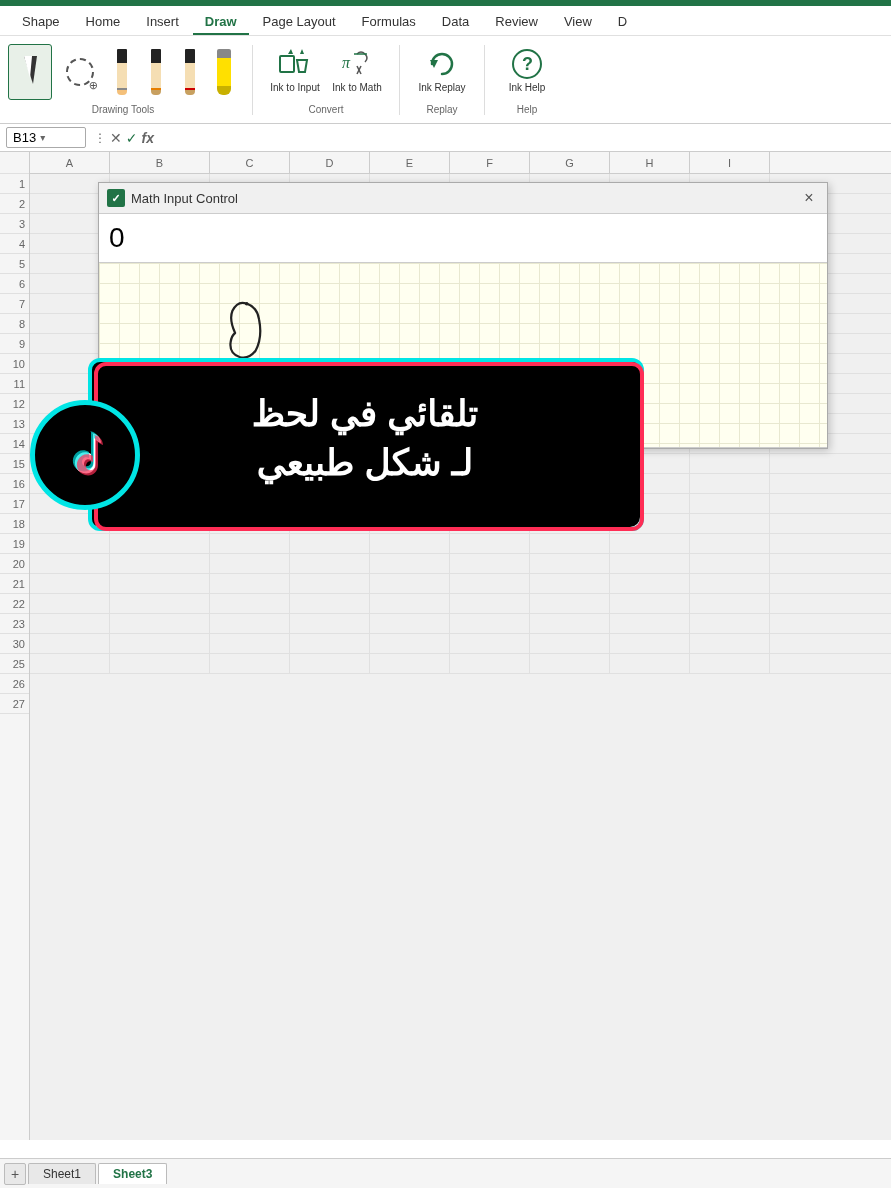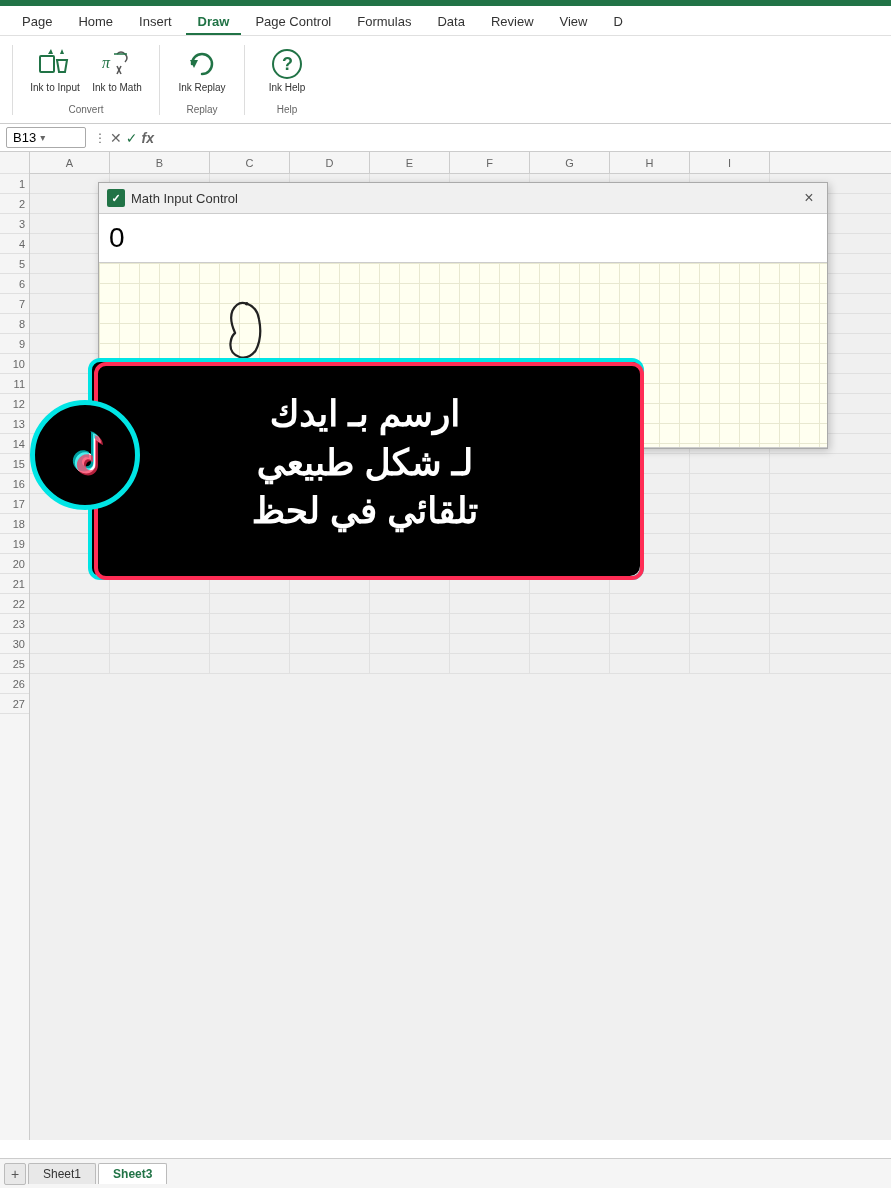--- a/index.html
+++ b/index.html
@@ -457,34 +457,60 @@
       font-weight: bold;
     }
 
   </style>
 </head>
 <body>
 
 <div class="top-bar"></div>
 
 <div class="ribbon-tabs">
-  <div class="ribbon-tab">Page</div>
+  <div class="ribbon-tab">Shape</div>
   <div class="ribbon-tab">Home</div>
   <div class="ribbon-tab">Insert</div>
   <div class="ribbon-tab active">Draw</div>
-  <div class="ribbon-tab">Page Control</div>
+  <div class="ribbon-tab">Page Layout</div>
   <div class="ribbon-tab">Formulas</div>
   <div class="ribbon-tab">Data</div>
   <div class="ribbon-tab">Review</div>
   <div class="ribbon-tab">View</div>
   <div class="ribbon-tab">D</div>
 </div>
 
 <div class="ribbon-toolbar">
 
+  <div class="ribbon-group">
+    <div class="ribbon-group-items">
+
+      <div class="tool-btn active">
+        <div class="cursor-icon"></div>
+      </div>
+
+      <div class="tool-btn">
+        <div class="lasso-icon"></div>
+      </div>
+
+      <div class="tool-btn" style="flex-direction:row; width:28px;">
+        <div class="pencil-black"></div>
+      </div>
+      <div class="tool-btn" style="flex-direction:row; width:28px;">
+        <div class="pencil-orange"></div>
+      </div>
+      <div class="tool-btn" style="flex-direction:row; width:28px;">
+        <div class="pencil-red"></div>
+      </div>
+      <div class="tool-btn" style="flex-direction:row; width:28px;">
+        <div class="marker-yellow"></div>
+      </div>
+    </div>
+    <div class="ribbon-group-label">Drawing Tools</div>
+  </div>
 
   <div class="ribbon-separator"></div>
 
   <div class="ribbon-group">
     <div class="ribbon-group-items">
 
       <div class="combo-tool">
         <svg viewBox="0 0 36 36">
           <rect x="3" y="10" width="14" height="16" rx="1" fill="none" stroke="#217346" stroke-width="2"></rect>
           <path d="M20 14 L30 14 L28 26 L22 26 Z" fill="none" stroke="#217346" stroke-width="2"></path>
@@ -926,23 +952,22 @@
       <path d="M40 12 C40 12 44 12 47 15 C50 18 50 22 50 22 L50 22 C50 22 47 21 45 19 L45 42 C45 49 39 54 32 52 C25 50 22 43 25 37 C28 31 35 30 40 33 L40 39 C38 38 35 38 34 40 C32 43 33 46 36 47 C39 48 42 46 42 43 L42 12 Z" fill="#ff2d55" opacity="0.7"></path>
     </svg>
   </div>
 
   <div class="tiktok-card">
 
     <div class="tiktok-card-border-cyan"></div>
     <div class="tiktok-card-border-red"></div>
 
     <div class="tiktok-card-text">
-      <div>ارسم بـ ايدك</div>
+      <div>تلقائي في لحظ</div>
       <div>لـ شكل طبيعي</div>
-      <div>تلقائي في لحظ</div>
     </div>
   </div>
 </div>
 
 <div class="bottom-tabs">
   <div class="sheet-add-btn">+</div>
   <div class="sheet-tab">Sheet1</div>
   <div class="sheet-tab active">Sheet3</div>
 </div>
 

